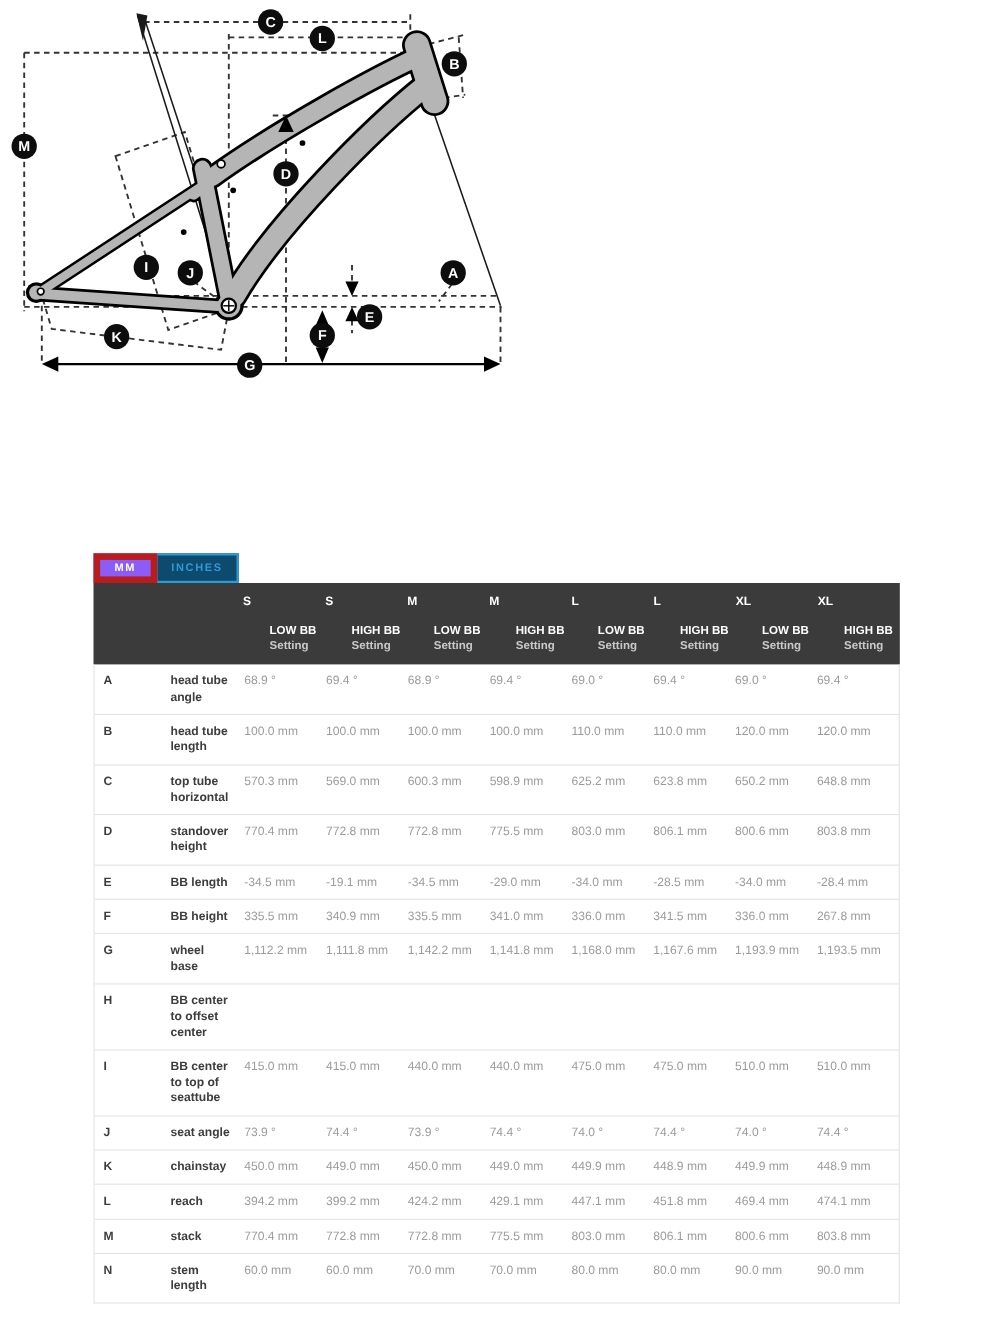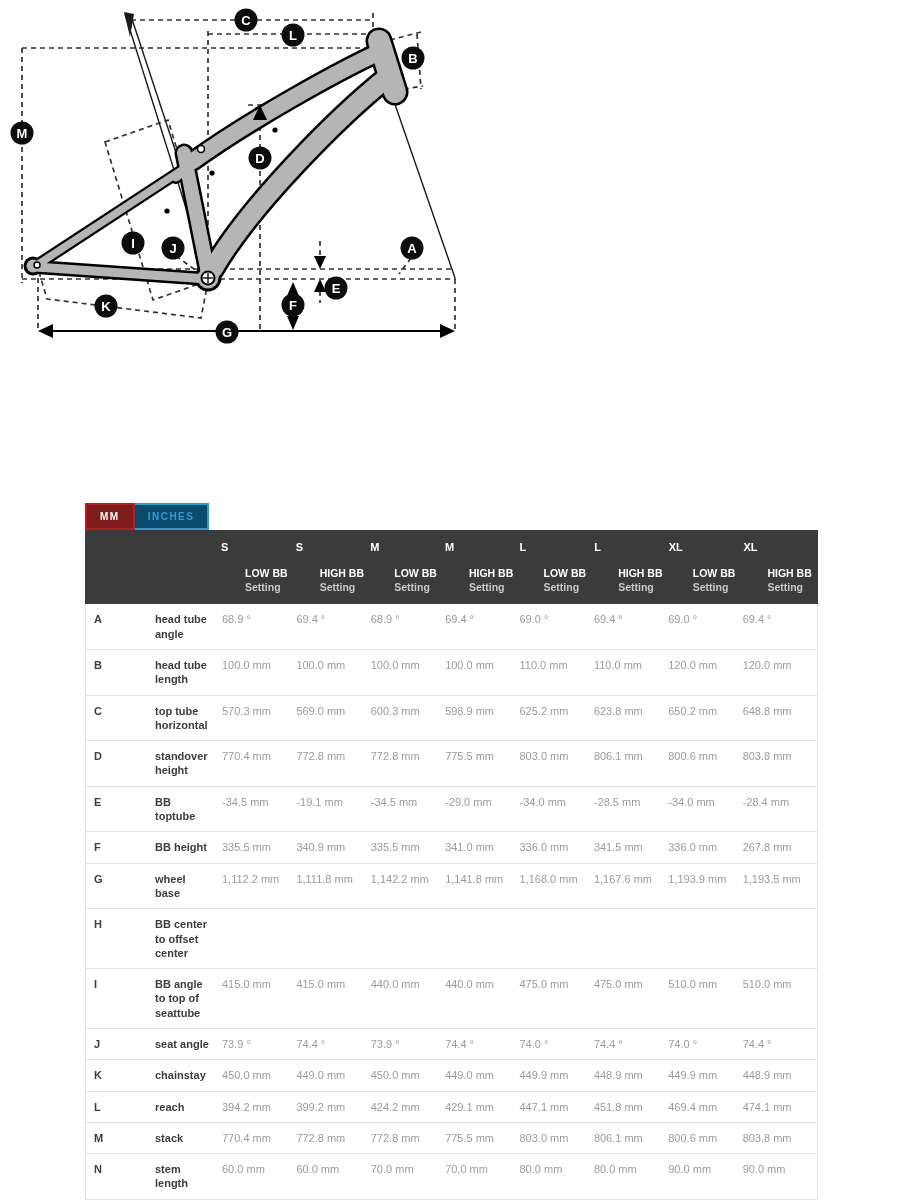--- a/index.html
+++ b/index.html
@@ -7,21 +7,21 @@
   body{font-family:"Liberation Sans", sans-serif;}
   #page{position:relative;width:900px;height:1200px;background:#fff;overflow:hidden;}
 
   
   #diagram{position:absolute;left:0;top:0;}
 
   
   #tabbar{position:absolute;left:85px;top:503px;display:flex;align-items:stretch;height:27px;}
   .tab{display:flex;align-items:center;justify-content:center;padding:0 13px;
        font-size:10px;font-weight:bold;letter-spacing:1.5px;cursor:pointer;}
-  .tab.active{background:#7f1d1d;color:#fff;border:2px solid #b91c1c;}
+  .tab.active{background:#8b5cf6;color:#fff;border:6px solid #b91c1c;}
   .tab.inactive{background:#0c4a6e;color:#2e9bd7;border:2px solid #2e9bd7;border-left:none;}
 
   
   #geo-table{position:absolute;left:85px;top:530px;width:733px;font-size:11px;}
   .grid-row{display:grid;grid-template-columns:28px 108px repeat(8,1fr);align-items:start;}
   #thead{background:#3b3b3b;color:#fff;padding:11px 0 10px 0;}
   #thead .grid-row{align-items:start;}
   .h-cell{padding-right:6px;}
   .h-size{font-weight:bold;font-size:11px;display:block;margin-bottom:13px;}
   .h-setting{font-weight:bold;font-size:10.5px;line-height:1.35;display:block;margin-left:24px;}
@@ -269,21 +269,21 @@
           <div class="c-val">772.8 mm</div>
           <div class="c-val">772.8 mm</div>
           <div class="c-val">775.5 mm</div>
           <div class="c-val">803.0 mm</div>
           <div class="c-val">806.1 mm</div>
           <div class="c-val">800.6 mm</div>
           <div class="c-val">803.8 mm</div>
         </div>
         <div class="grid-row t-row">
           <div class="c-letter">E</div>
-          <div class="c-name">BB toptube</div>
+          <div class="c-name">BB length</div>
           <div class="c-val">-34.5 mm</div>
           <div class="c-val">-19.1 mm</div>
           <div class="c-val">-34.5 mm</div>
           <div class="c-val">-29.0 mm</div>
           <div class="c-val">-34.0 mm</div>
           <div class="c-val">-28.5 mm</div>
           <div class="c-val">-34.0 mm</div>
           <div class="c-val">-28.4 mm</div>
         </div>
         <div class="grid-row t-row">
@@ -317,21 +317,21 @@
           <div class="c-val"></div>
           <div class="c-val"></div>
           <div class="c-val"></div>
           <div class="c-val"></div>
           <div class="c-val"></div>
           <div class="c-val"></div>
           <div class="c-val"></div>
         </div>
         <div class="grid-row t-row">
           <div class="c-letter">I</div>
-          <div class="c-name">BB angle to top of seattube</div>
+          <div class="c-name">BB center to top of seattube</div>
           <div class="c-val">415.0 mm</div>
           <div class="c-val">415.0 mm</div>
           <div class="c-val">440.0 mm</div>
           <div class="c-val">440.0 mm</div>
           <div class="c-val">475.0 mm</div>
           <div class="c-val">475.0 mm</div>
           <div class="c-val">510.0 mm</div>
           <div class="c-val">510.0 mm</div>
         </div>
         <div class="grid-row t-row">

